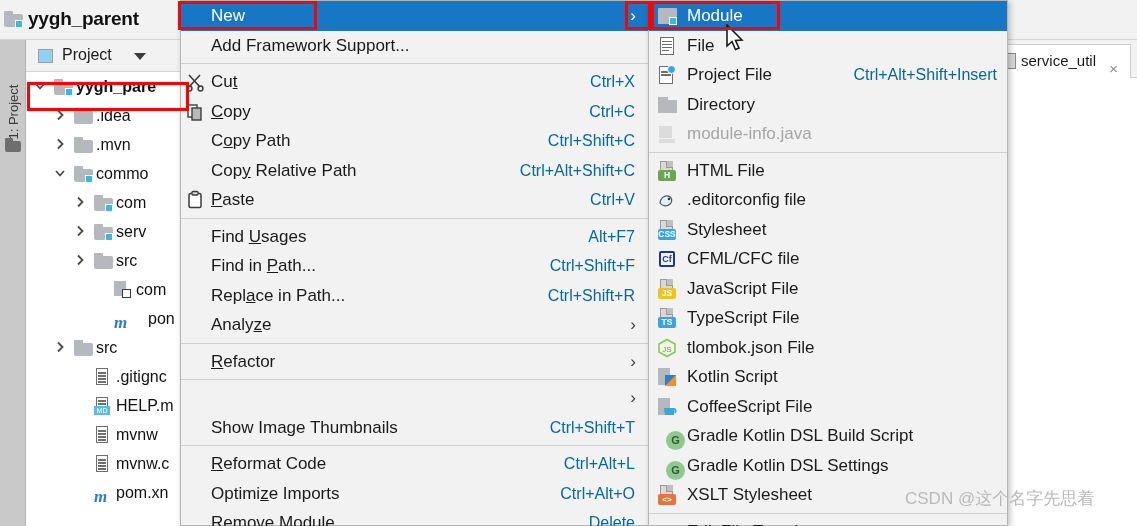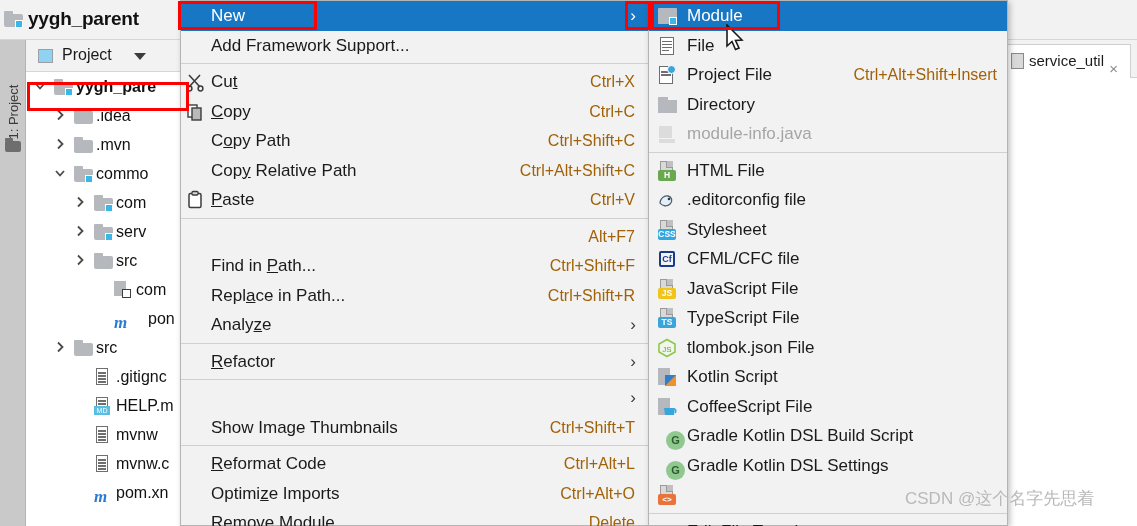--- a/index.html
+++ b/index.html
@@ -98,21 +98,21 @@
   .editor-area {
     position: absolute; left: 208px; top: 40px; right: 0; height: 486px;
     background: #ffffff;
   }
   .tabstrip {
     position: absolute; left: 0; top: 0; right: 0; height: 38px;
     background: #f2f2f2; border-bottom: 1px solid #cfcfcf;
   }
   .tab-item {
     position: absolute; right: 6px; top: 4px; height: 49px;
-    padding: 0 26px 0 24px; line-height: 32px;
+    padding: 0 34px 0 24px; line-height: 32px;
     background: #ffffff; border: 1px solid #cfcfcf; border-bottom: none;
     font-size: 15px; color: #1a1a1a;
   }
   .tab-close {
     position: absolute; right: 12px; top: 8px; font-size: 15px; color: #8d8d8d;
   }
   .tab-fileicon { position: absolute; left: 6px; top: 8px; width: 13px; height: 16px; }
 
   .code { position: absolute; left: 0; top: 38px; right: 0; bottom: 0; background: #fff;
           font-family: "Liberation Mono", monospace; font-size: 17px; }
@@ -125,21 +125,21 @@
   .ctxmenu {
     position: absolute; left: 180px; top: 0px; width: 470px; height: 526px;
     background: #f2f2f2; border: 1px solid #b4b4b4;
     box-shadow: 2px 2px 6px rgba(0,0,0,.25);
   }
   .mi {
     position: relative; height: 29.5px; line-height: 29.5px;
     font-size: 17px; color: #1a1a1a; white-space: nowrap;
   }
   .mi .mlabel { position: absolute; left: 30px; }
-  .mi .mshort { position: absolute; right: 14px; color: #a16207; font-size: 16px; }
+  .mi .mshort { position: absolute; right: 14px; color: #0369a1; font-size: 16px; }
   .mi .msub    { position: absolute; right: 13px; color: #3c3c3c; font-size: 17px; }
   .mi .micon   { position: absolute; left: 4px; top: 5px; width: 20px; height: 20px; }
   .mi.sel { background: #1777c4; color: #ffffff; }
   .mi.sel .mlabel { color: #ffffff; }
   .mi.sel .msub { color: #ffffff; }
   .mi u { text-decoration: underline; }
   .msep { height: 1px; background: #d0d0d0; margin: 3px 0; }
 
   
   .submenu {
@@ -449,20 +449,21 @@
       <div class="mi">
         <span class="micon"><svg width="20" height="20" viewBox="0 0 20 20">
             <rect x="4" y="3.5" width="12" height="14" rx="1.5" fill="#fff" stroke="#3c3c3c" stroke-width="1.5"></rect>
             <rect x="7" y="1.5" width="6" height="3.5" rx="1" fill="#d9d9d9" stroke="#3c3c3c" stroke-width="1.3"></rect>
           </svg></span>
         <span class="mlabel"><u>P</u>aste</span>
         <span class="mshort">Ctrl+V</span>
       </div>
       <div class="msep"></div>
       <div class="mi">
+        <span class="mlabel">Find <u>U</u>sages</span>
         <span class="mshort">Alt+F7</span>
       </div>
       <div class="mi">
         <span class="mlabel">Find in <u>P</u>ath...</span>
         <span class="mshort">Ctrl+Shift+F</span>
       </div>
       <div class="mi">
         <span class="mlabel">Repl<u>a</u>ce in Path...</span>
         <span class="mshort">Ctrl+Shift+R</span>
       </div>
@@ -623,20 +624,21 @@
           <span class="circ" style="background: rgb(143, 201, 143); color: rgb(47, 90, 47);">G</span>
         </span>
         <span class="mlabel">Gradle Kotlin DSL Settings</span>
       </div>
       <div class="mi">
         <span class="ficon">
           <div class="sheet"></div>
           <div class="fold"></div>
           <div class="tagbox" style="background: rgb(232, 116, 59); font-size: 8px;">&lt;&gt;</div>
         </span>
+        <span class="mlabel">XSLT Stylesheet</span>
       </div>
       <div class="msep"></div>
       <div class="mi">
         <span class="mlabel">Edit File Templates...</span>
       </div>
     </div>
 
   <div class="cursor">
     <svg width="22" height="30" viewBox="0 0 22 30">
       <path d="M2,1 L2,22 L7,17.5 L10.5,25.5 L14,24 L10.5,16.5 L17,16 Z" fill="#ffffff" stroke="#1a1a1a" stroke-width="1.6"></path>

